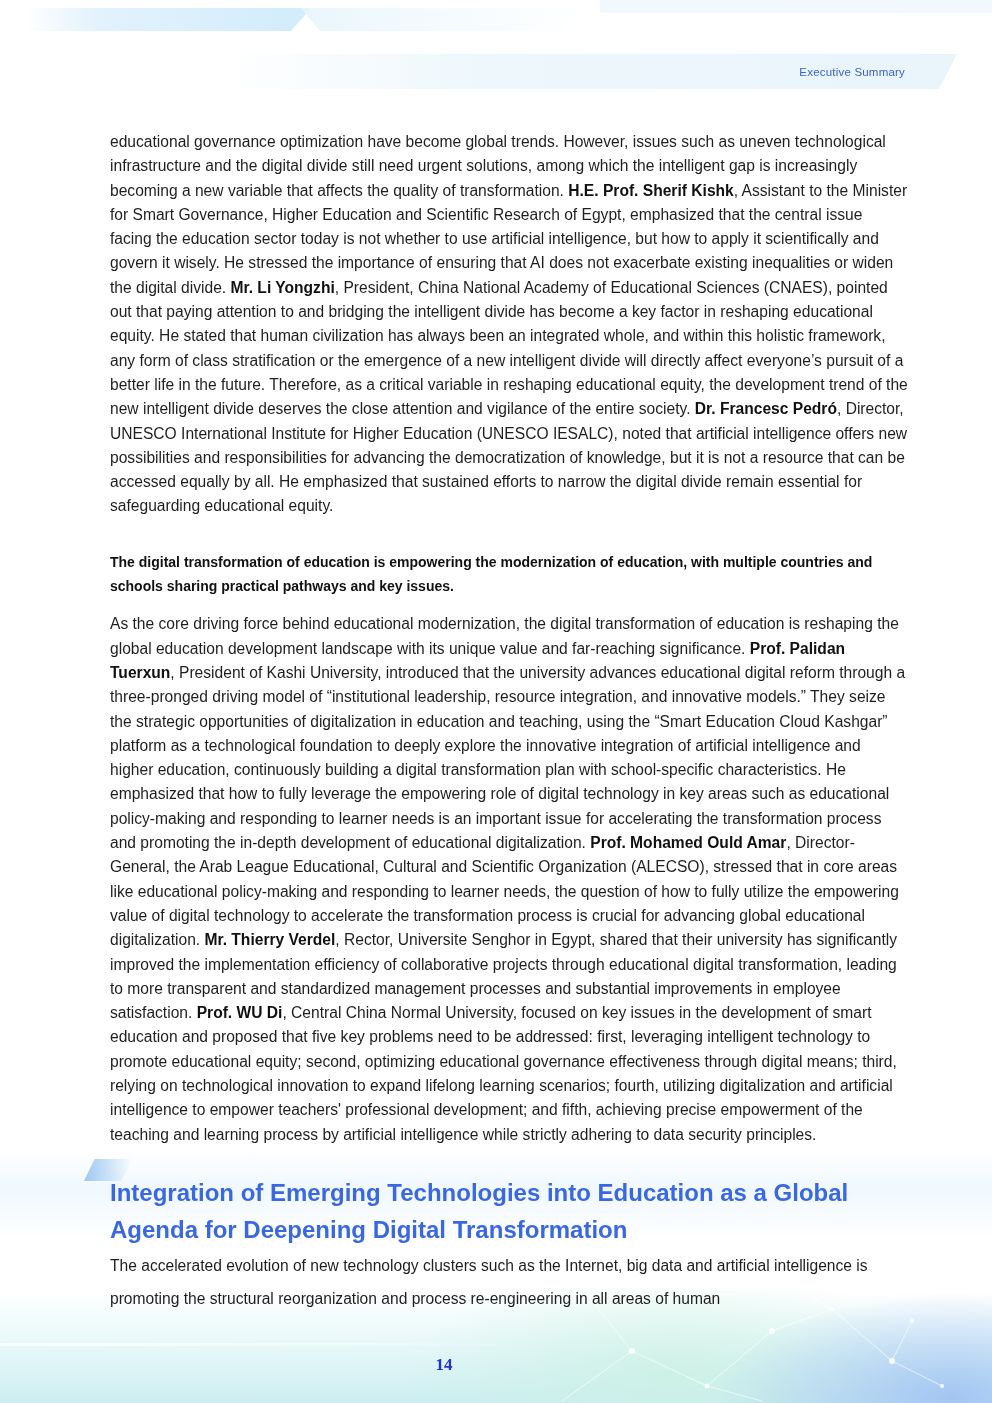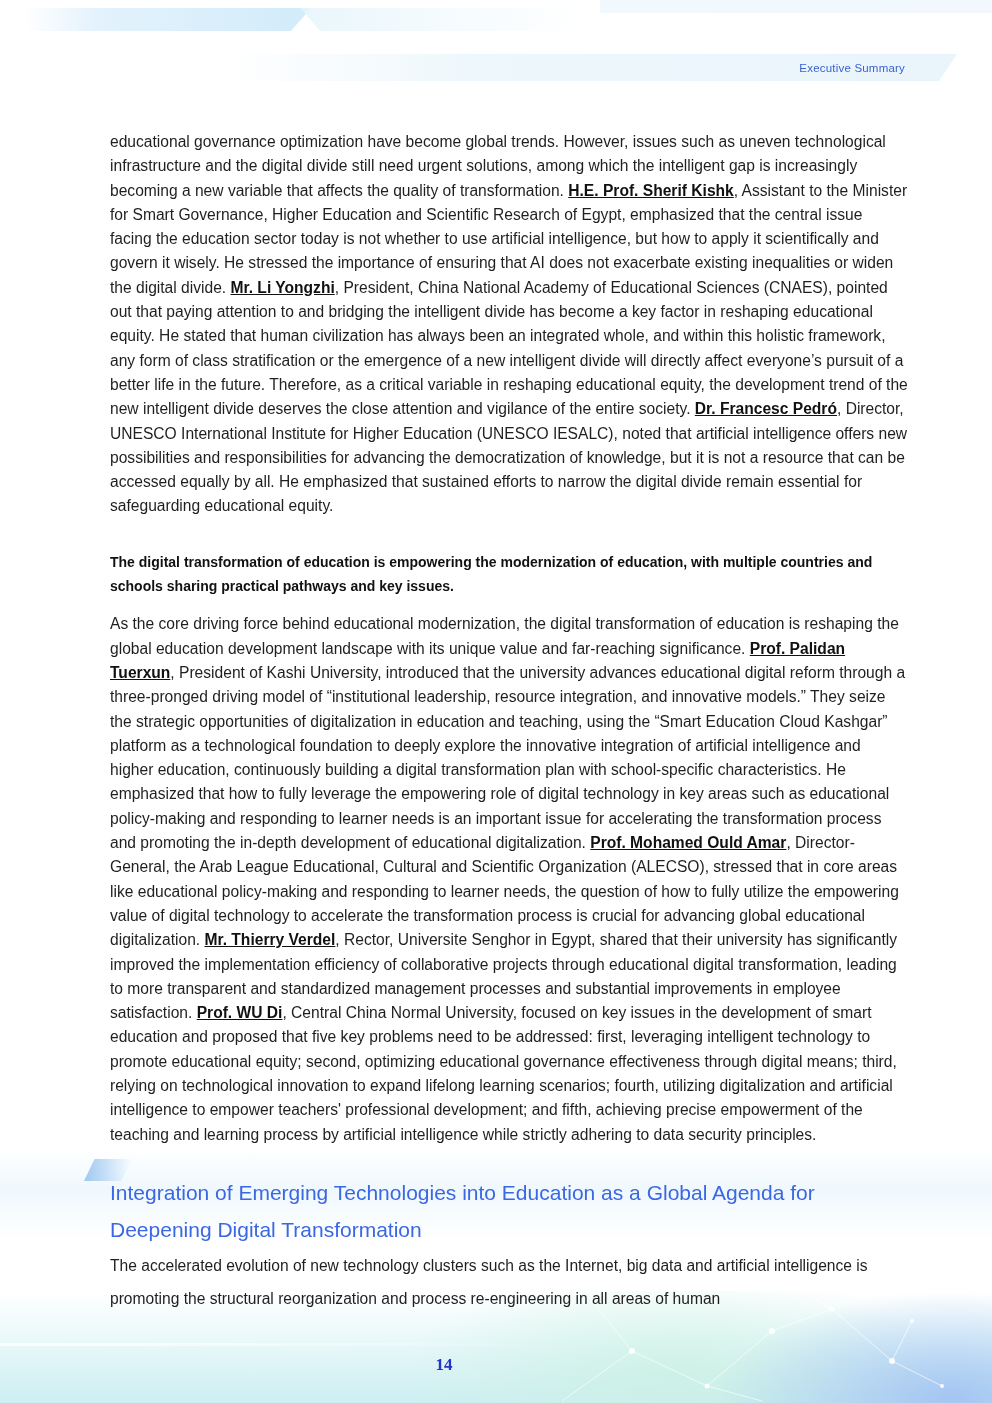--- a/index.html
+++ b/index.html
@@ -21,46 +21,46 @@
     position:absolute;left:300px;top:8px;width:290px;height:23px;
     background:linear-gradient(90deg, rgba(230,245,252,0.85) 0%, rgba(240,249,254,0.55) 60%, rgba(255,255,255,0) 100%);
     clip-path:polygon(0 0,100% 0,90% 100%,7% 100%);
   }
   .deco-top-right-strip{
     position:absolute;left:600px;top:0;width:392px;height:13px;
     background:linear-gradient(90deg, rgba(240,248,254,0.9), #f2f8fe);
   }
   
   .header-band{
-    position:absolute;left:220px;top:54px;width:737px;height:27px;
+    position:absolute;left:220px;top:54px;width:737px;height:35px;
     background:linear-gradient(90deg, rgba(244,250,253,0) 0%, #eef7fc 35%, #e9f4fb 100%);
     clip-path:polygon(0 0,100% 0,calc(100% - 18px) 100%,0 100%);
     display:flex;align-items:center;justify-content:flex-end;
     padding-right:52px;box-sizing:border-box;
   }
   .header-label{
     font-size:11.5px;color:#3a5fd2;letter-spacing:0.2px;
   }
   
   .content{
     position:absolute;left:110px;top:130px;width:798px;z-index:2;
   }
   .para{
     font-size:15.6px;line-height:24.3px;margin:0;text-align:left;
     color:#1f1f1f;
   }
-  .para b{font-weight:bold;color:#111;text-decoration:underline;}
+  .para b{font-weight:bold;color:#111;}
   .subheading{
     font-size:14px;line-height:24.3px;font-weight:bold;color:#111;
     margin:31px 0 0 0;
   }
   .para-2{margin-top:14px;}
   .section-heading{
     position:relative;
-    font-size:21px;line-height:37.5px;font-weight:normal;color:#3a67e2;
+    font-size:24px;line-height:37.5px;font-weight:bold;color:#3a67e2;
     margin:27px 0 0 0;max-width:740px;
   }
   .para-3{line-height:33px;}
   
   .heading-wedge{
     position:absolute;left:84px;top:1159px;width:48px;height:22px;
     background:linear-gradient(90deg, #8fbfee 0%, rgba(207,231,250,0.55) 80%, rgba(255,255,255,0) 100%);
     clip-path:polygon(22% 0,100% 0,78% 100%,0 100%);
     opacity:0.85;z-index:1;
   }

